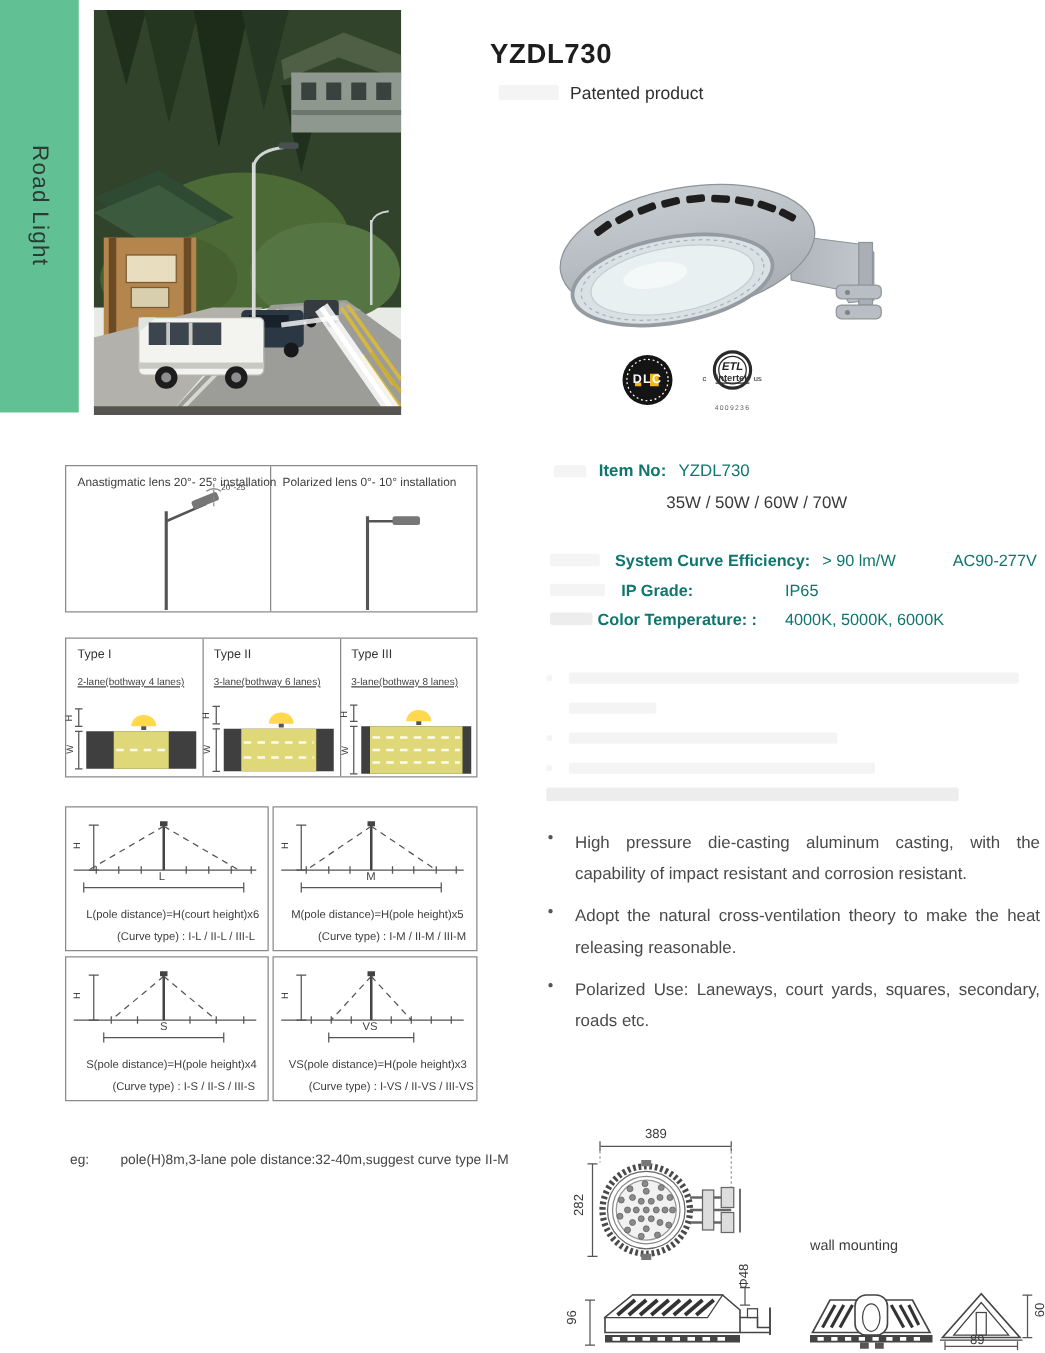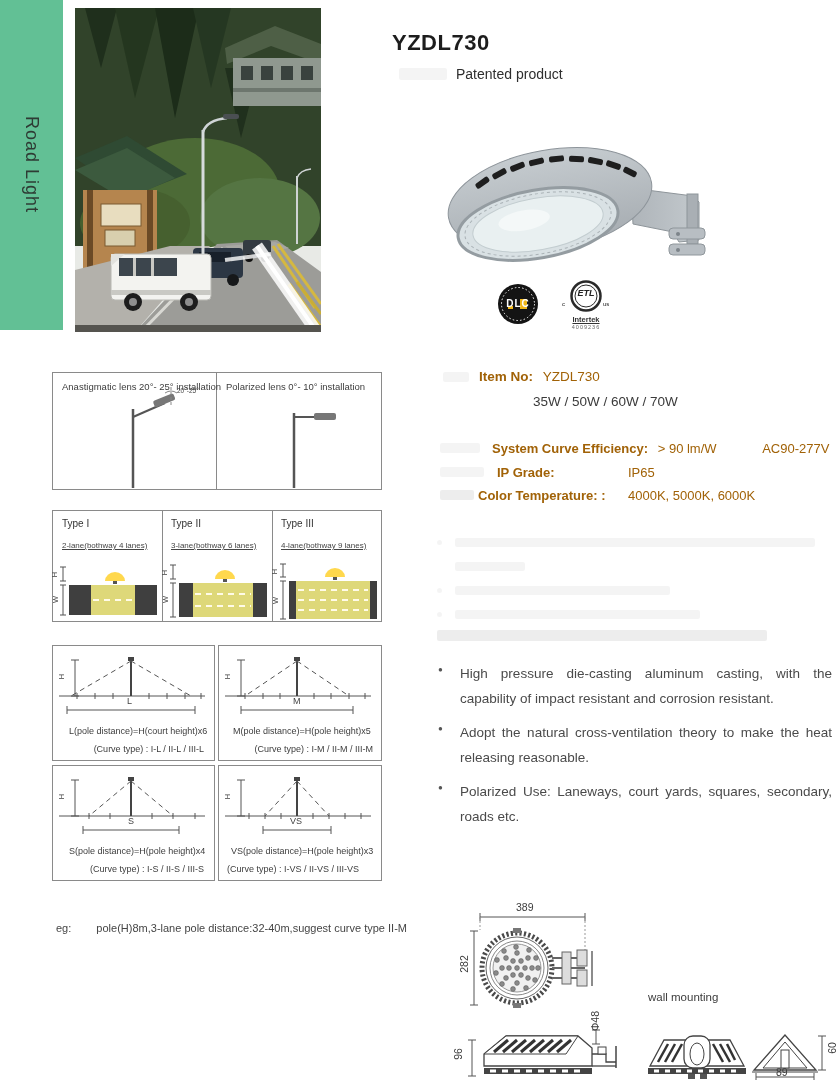--- a/index.html
+++ b/index.html
@@ -10,21 +10,21 @@
   
   .side-tab{left:0;top:0;width:63px;height:330px;background:#62c095;}
   .side-tab-label{left:0;top:0;width:63px;height:330px;display:flex;align-items:center;justify-content:center;
     writing-mode:vertical-rl;font-size:18px;color:#2e3b34;letter-spacing:1px;}
   
   .page-title{left:392px;top:30px;font-size:22px;font-weight:bold;color:#1d1d1d;letter-spacing:.5px;}
   .subtitle{left:456px;top:66px;font-size:14px;color:#2e2e2e;}
   .artifact{background:rgba(0,0,0,0.045);border-radius:2px;}
   .artifact.dk{background:rgba(0,0,0,0.07);}
   
-  .spec{font-size:13px;color:#a16207;white-space:nowrap;}
+  .spec{font-size:13px;color:#0f766e;white-space:nowrap;}
   .spec b{font-weight:600;}
   .item-row{left:479px;top:369px;font-size:13.5px;}
   .watt-row{left:533px;top:394px;font-size:13.5px;color:#3a3a3a;}
   
   .features{left:436px;top:662px;width:396px;}
   .features .fi{position:relative;padding-left:24px;margin-bottom:9px;font-size:13.5px;line-height:1.85;
     color:#4a4a4a;text-align:justify;}
   .features .fi::before{content:"●";position:absolute;left:2px;top:1px;font-size:8px;color:#555;}
   
   .panel{border:1px solid #8a8a8a;background:#fff;}
@@ -179,21 +179,21 @@
     <div class="abs logo-text" style="left:0;top:16px;width:44px;text-align:center;font-size:10px;letter-spacing:1px;">DLC</div>
   </div>
   <div class="abs" style="left:560px;top:279px;width:52px;height:52px;">
     <svg width="52" height="36" viewBox="0 0 52 36">
       <circle cx="26" cy="17" r="14.5" fill="#fff" stroke="#2a2a2a" stroke-width="2.5"></circle>
       <circle cx="26" cy="17" r="11" fill="none" stroke="#2a2a2a" stroke-width="1"></circle>
     </svg>
     <div class="abs" style="left:14px;top:9px;width:24px;text-align:center;font-size:9px;font-weight:bold;font-style:italic;color:#222;">ETL</div>
     <div class="abs" style="left:2px;top:22px;font-size:6px;color:#222;">c</div>
     <div class="abs" style="left:43px;top:22px;font-size:6px;color:#222;">us</div>
-    <div class="abs" style="left:0;top:36px;width:52px;text-align:center;font-size:7.5px;font-weight:bold;color:#333;text-decoration:underline;">Intertek</div>
+    <div class="abs" style="left:0;top:19px;width:52px;text-align:center;font-size:7.5px;font-weight:bold;color:#333;text-decoration:underline;">Intertek</div>
     <div class="abs" style="left:0;top:45px;width:52px;text-align:center;font-size:5.5px;letter-spacing:1px;color:#666;">4009236</div>
   </div>
 
   <div class="abs artifact" style="left:443px;top:372px;width:26px;height:10px;"></div>
   <div class="abs spec item-row">
     <b>Item No:</b>
     <span style="margin-left:6px;">YZDL730</span>
   </div>
   <div class="abs watt-row">35W / 50W / 60W / 70W</div>
 
@@ -254,21 +254,21 @@
 
   <div class="abs panel" style="left:52px;top:510px;width:328px;height:110px;">
     <div class="abs" style="left:109px;top:0;width:1px;height:110px;background:#8a8a8a;"></div>
     <div class="abs" style="left:219px;top:0;width:1px;height:110px;background:#8a8a8a;"></div>
 
     <div class="abs type-title" style="left:9px;top:7px;">Type I</div>
     <div class="abs type-sub" style="left:9px;top:30px;">2-lane(bothway 4 lanes)</div>
     <div class="abs type-title" style="left:118px;top:7px;">Type II</div>
     <div class="abs type-sub" style="left:118px;top:30px;">3-lane(bothway 6 lanes)</div>
     <div class="abs type-title" style="left:228px;top:7px;">Type III</div>
-    <div class="abs type-sub" style="left:228px;top:30px;">4-lane(bothway 9 lanes)</div>
+    <div class="abs type-sub" style="left:228px;top:30px;">3-lane(bothway 8 lanes)</div>
 
     <div class="abs" style="left:0;top:50px;width:109px;height:60px;">
       <svg width="109" height="60" viewBox="0 0 109 60">
         <line x1="10" y1="6" x2="10" y2="20" stroke="#555"></line>
           <line x1="7" y1="6" x2="13" y2="6" stroke="#555"></line>
           <line x1="7" y1="20" x2="13" y2="20" stroke="#555"></line>
         <line x1="10" y1="24" x2="10" y2="54" stroke="#555"></line>
           <line x1="7" y1="24" x2="13" y2="24" stroke="#555"></line>
           <line x1="7" y1="54" x2="13" y2="54" stroke="#555"></line>
         <path d="M52,20 a10,9 0 0 1 20,0 z" fill="#ffd84d"></path>
@@ -417,21 +417,21 @@
         <rect x="75" y="11" width="6" height="4" fill="#444"></rect>
       <line x1="78" y1="15" x2="46" y2="50" stroke="#555" stroke-dasharray="5,4"></line>
       <line x1="78" y1="15" x2="110" y2="50" stroke="#555" stroke-dasharray="5,4"></line>
       <line x1="44" y1="64" x2="112" y2="64" stroke="#555"></line>
         <line x1="44" y1="60" x2="44" y2="68" stroke="#555"></line>
         <line x1="112" y1="60" x2="112" y2="68" stroke="#555"></line>
     </svg>
     <div class="abs axis-lab rot" style="left:6px;top:26px;">H</div>
     <div class="abs tiny-dim" style="left:71px;top:50px;">VS</div>
     <div class="abs mini" style="left:12px;top:80px;">VS(pole distance)=H(pole height)x3</div>
-    <div class="abs mini" style="right:22px;top:98px;">(Curve type) :  I-VS / II-VS / III-VS</div>
+    <div class="abs mini" style="right:2px;top:98px;">(Curve type) :  I-VS / II-VS / III-VS</div>
   </div>
 
   <div class="abs eg-note">
     <span class="pre">eg:</span>
     <span>pole(H)8m,3-lane pole distance:32-40m,suggest curve type II-M</span>
   </div>
 
   <div class="abs" style="left:440px;top:896px;width:225px;height:190px;">
     <svg width="225" height="190" viewBox="0 0 225 190">
 

